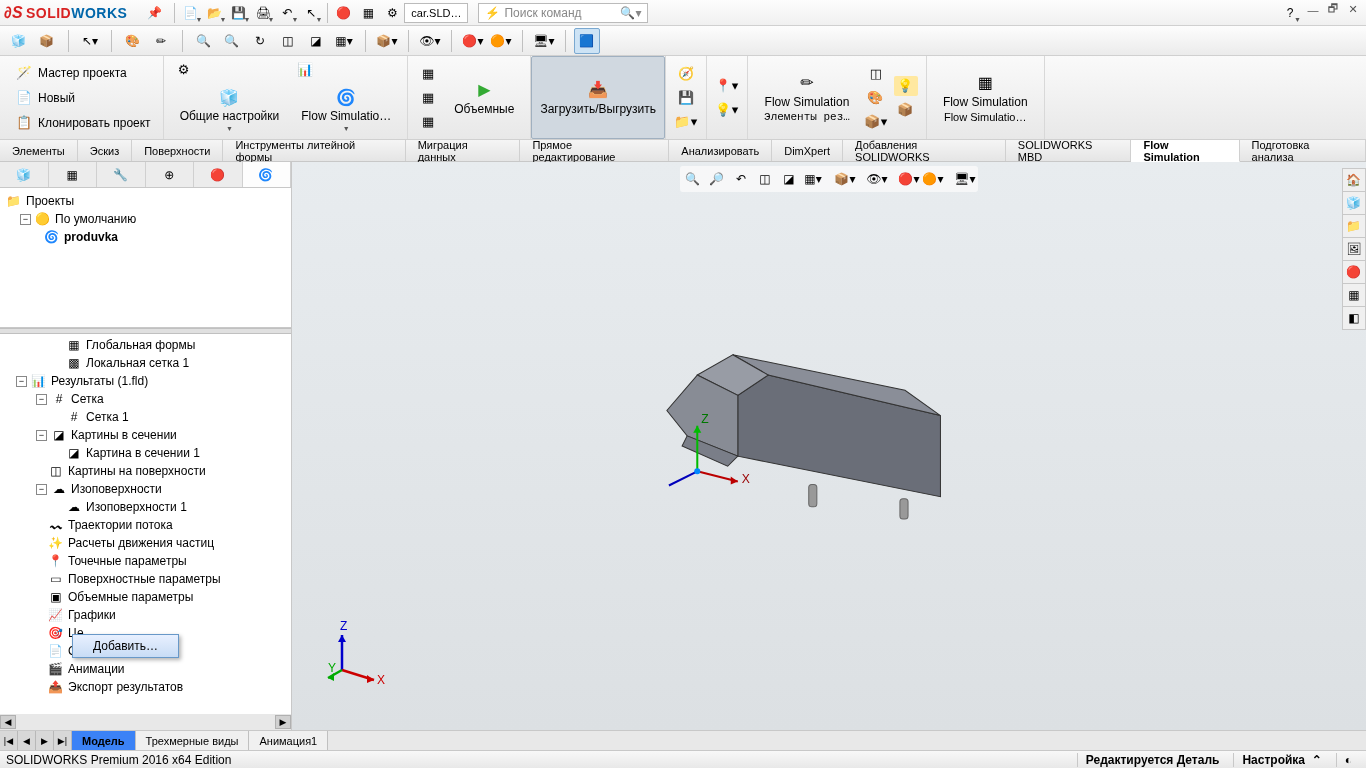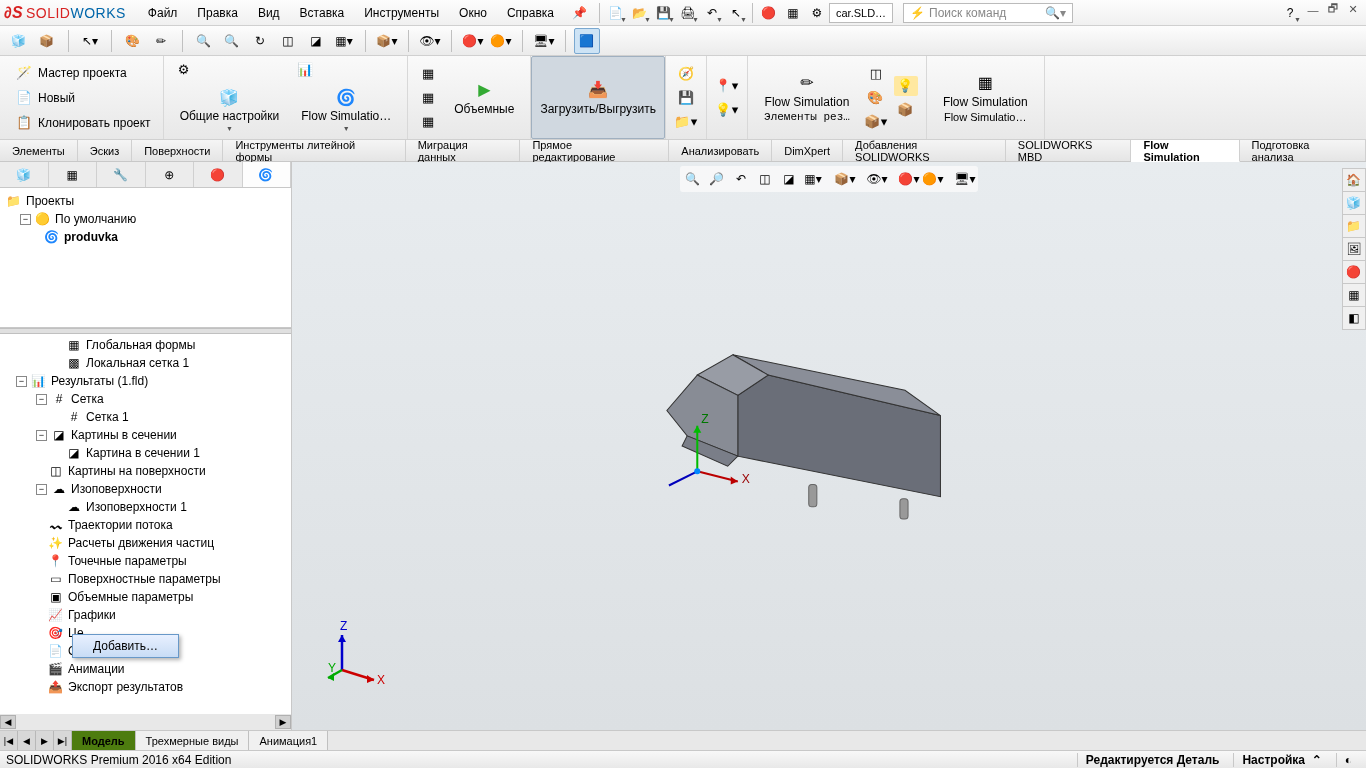--- a/index.html
+++ b/index.html
@@ -2,22 +2,22 @@
 <html><head>
 <meta charset="utf-8">
 <style>
 * { margin:0; padding:0; box-sizing:border-box; font-family:"Segoe UI",Tahoma,sans-serif; font-size:12px; user-select:none; }
 body { width:1366px; height:768px; background:#e8e8e8; overflow:hidden; position:relative; }
 
 
 .titlebar { height:26px; background:linear-gradient(#fdfdfd,#f0f0f0); display:flex; align-items:center; padding:0 4px; border-bottom:1px solid #d0d0d0; }
 .logo { display:flex; align-items:center; margin-right:12px; }
 .logo-ds { color:#d82222; font-style:italic; font-weight:bold; font-size:16px; }
-.logo-solid { color:#d82222; font-weight:normal; font-size:14px; letter-spacing:0.5px; }
-.logo-works { color:#0066aa; font-weight:normal; font-size:14px; letter-spacing:0.5px; }
+.logo-solid { color:#d82222; font-weight:bold; font-size:14px; letter-spacing:0.5px; }
+.logo-works { color:#0066aa; font-weight:bold; font-size:14px; letter-spacing:0.5px; }
 .menubar { display:flex; gap:0; }
 .menu-item { padding:4px 10px; cursor:pointer; }
 .pin-icon { margin:0 8px; color:#0066aa; }
 .tb-sep { width:1px; height:20px; background:#c0c0c0; margin:0 4px; }
 .tb-btn { width:24px; height:22px; display:flex; align-items:center; justify-content:center; cursor:pointer; position:relative; }
 .tb-dd { font-size:7px; color:#555; position:absolute; right:1px; bottom:1px; }
 .filename-box { background:#fff; border:1px solid #bbb; padding:2px 6px; font-size:11px; min-width:60px; height:20px; display:flex; align-items:center; }
 .search-box { background:#fff; border:1px solid #bbb; padding:2px 6px; height:20px; width:170px; display:flex; align-items:center; gap:4px; color:#888; }
 .win-controls { margin-left:auto; display:flex; gap:2px; }
 .win-btn { width:18px; height:16px; display:flex; align-items:center; justify-content:center; cursor:pointer; font-size:11px; color:#555; }
@@ -69,46 +69,37 @@
 .vt-btn { width:22px; height:22px; display:flex; align-items:center; justify-content:center; cursor:pointer; border-radius:2px; }
 .triad { position:absolute; left:30px; bottom:40px; }
 .right-toolbar { position:absolute; right:0; top:6px; display:flex; flex-direction:column; gap:0; }
 .rt-btn { width:24px; height:24px; background:#f0f0f0; border:1px solid #c8c8c8; display:flex; align-items:center; justify-content:center; cursor:pointer; margin-bottom:-1px; }
 
 
 .bottom-tabs { height:20px; background:#e8e8e8; display:flex; align-items:stretch; border-top:1px solid #c8c8c8; }
 .bt-nav { display:flex; }
 .bt-navbtn { width:18px; display:flex; align-items:center; justify-content:center; background:#d8d8d8; border-right:1px solid #b8b8b8; cursor:pointer; font-size:9px; }
 .bt-tab { padding:2px 10px; border-right:1px solid #c0c0c0; cursor:pointer; background:#f0f0f0; font-size:11px; display:flex; align-items:center; }
-.bt-tab.active { background:#4d7c0f; font-weight:bold; }
+.bt-tab.active { background:#3b82f6; font-weight:bold; }
 
 
 .statusbar { height:18px; background:linear-gradient(#f8f8f8,#e8e8e8); display:flex; align-items:center; padding:0 6px; font-size:11px; border-top:1px solid #c8c8c8; }
 .status-right { margin-left:auto; display:flex; gap:6px; align-items:center;font-weight:bold; }
 .status-cell { padding:0 8px; border-left:1px solid #c8c8c8; height:100%; display:flex; align-items:center; }
 
 
 svg { display:block; }
 </style>
 </head>
 <body>
 
 <div class="titlebar">
   <div class="logo">
     <span class="logo-ds">∂S</span>&nbsp;
     <span class="logo-solid">SOLID</span><span class="logo-works">WORKS</span>
-  </div>
-  <div class="menubar">
-    <div class="menu-item">Файл</div>
-    <div class="menu-item">Правка</div>
-    <div class="menu-item">Вид</div>
-    <div class="menu-item">Вставка</div>
-    <div class="menu-item">Инструменты</div>
-    <div class="menu-item">Окно</div>
-    <div class="menu-item">Справка</div>
   </div>
   <span class="pin-icon">📌</span>
   <div class="tb-sep"></div>
   <div class="tb-btn">📄<span class="tb-dd">▼</span></div>
   <div class="tb-btn">📂<span class="tb-dd">▼</span></div>
   <div class="tb-btn">💾<span class="tb-dd">▼</span></div>
   <div class="tb-btn">🖨<span class="tb-dd">▼</span></div>
   <div class="tb-btn">↶<span class="tb-dd">▼</span></div>
   <div class="tb-btn">↖<span class="tb-dd">▼</span></div>
   <div class="tb-sep"></div>

